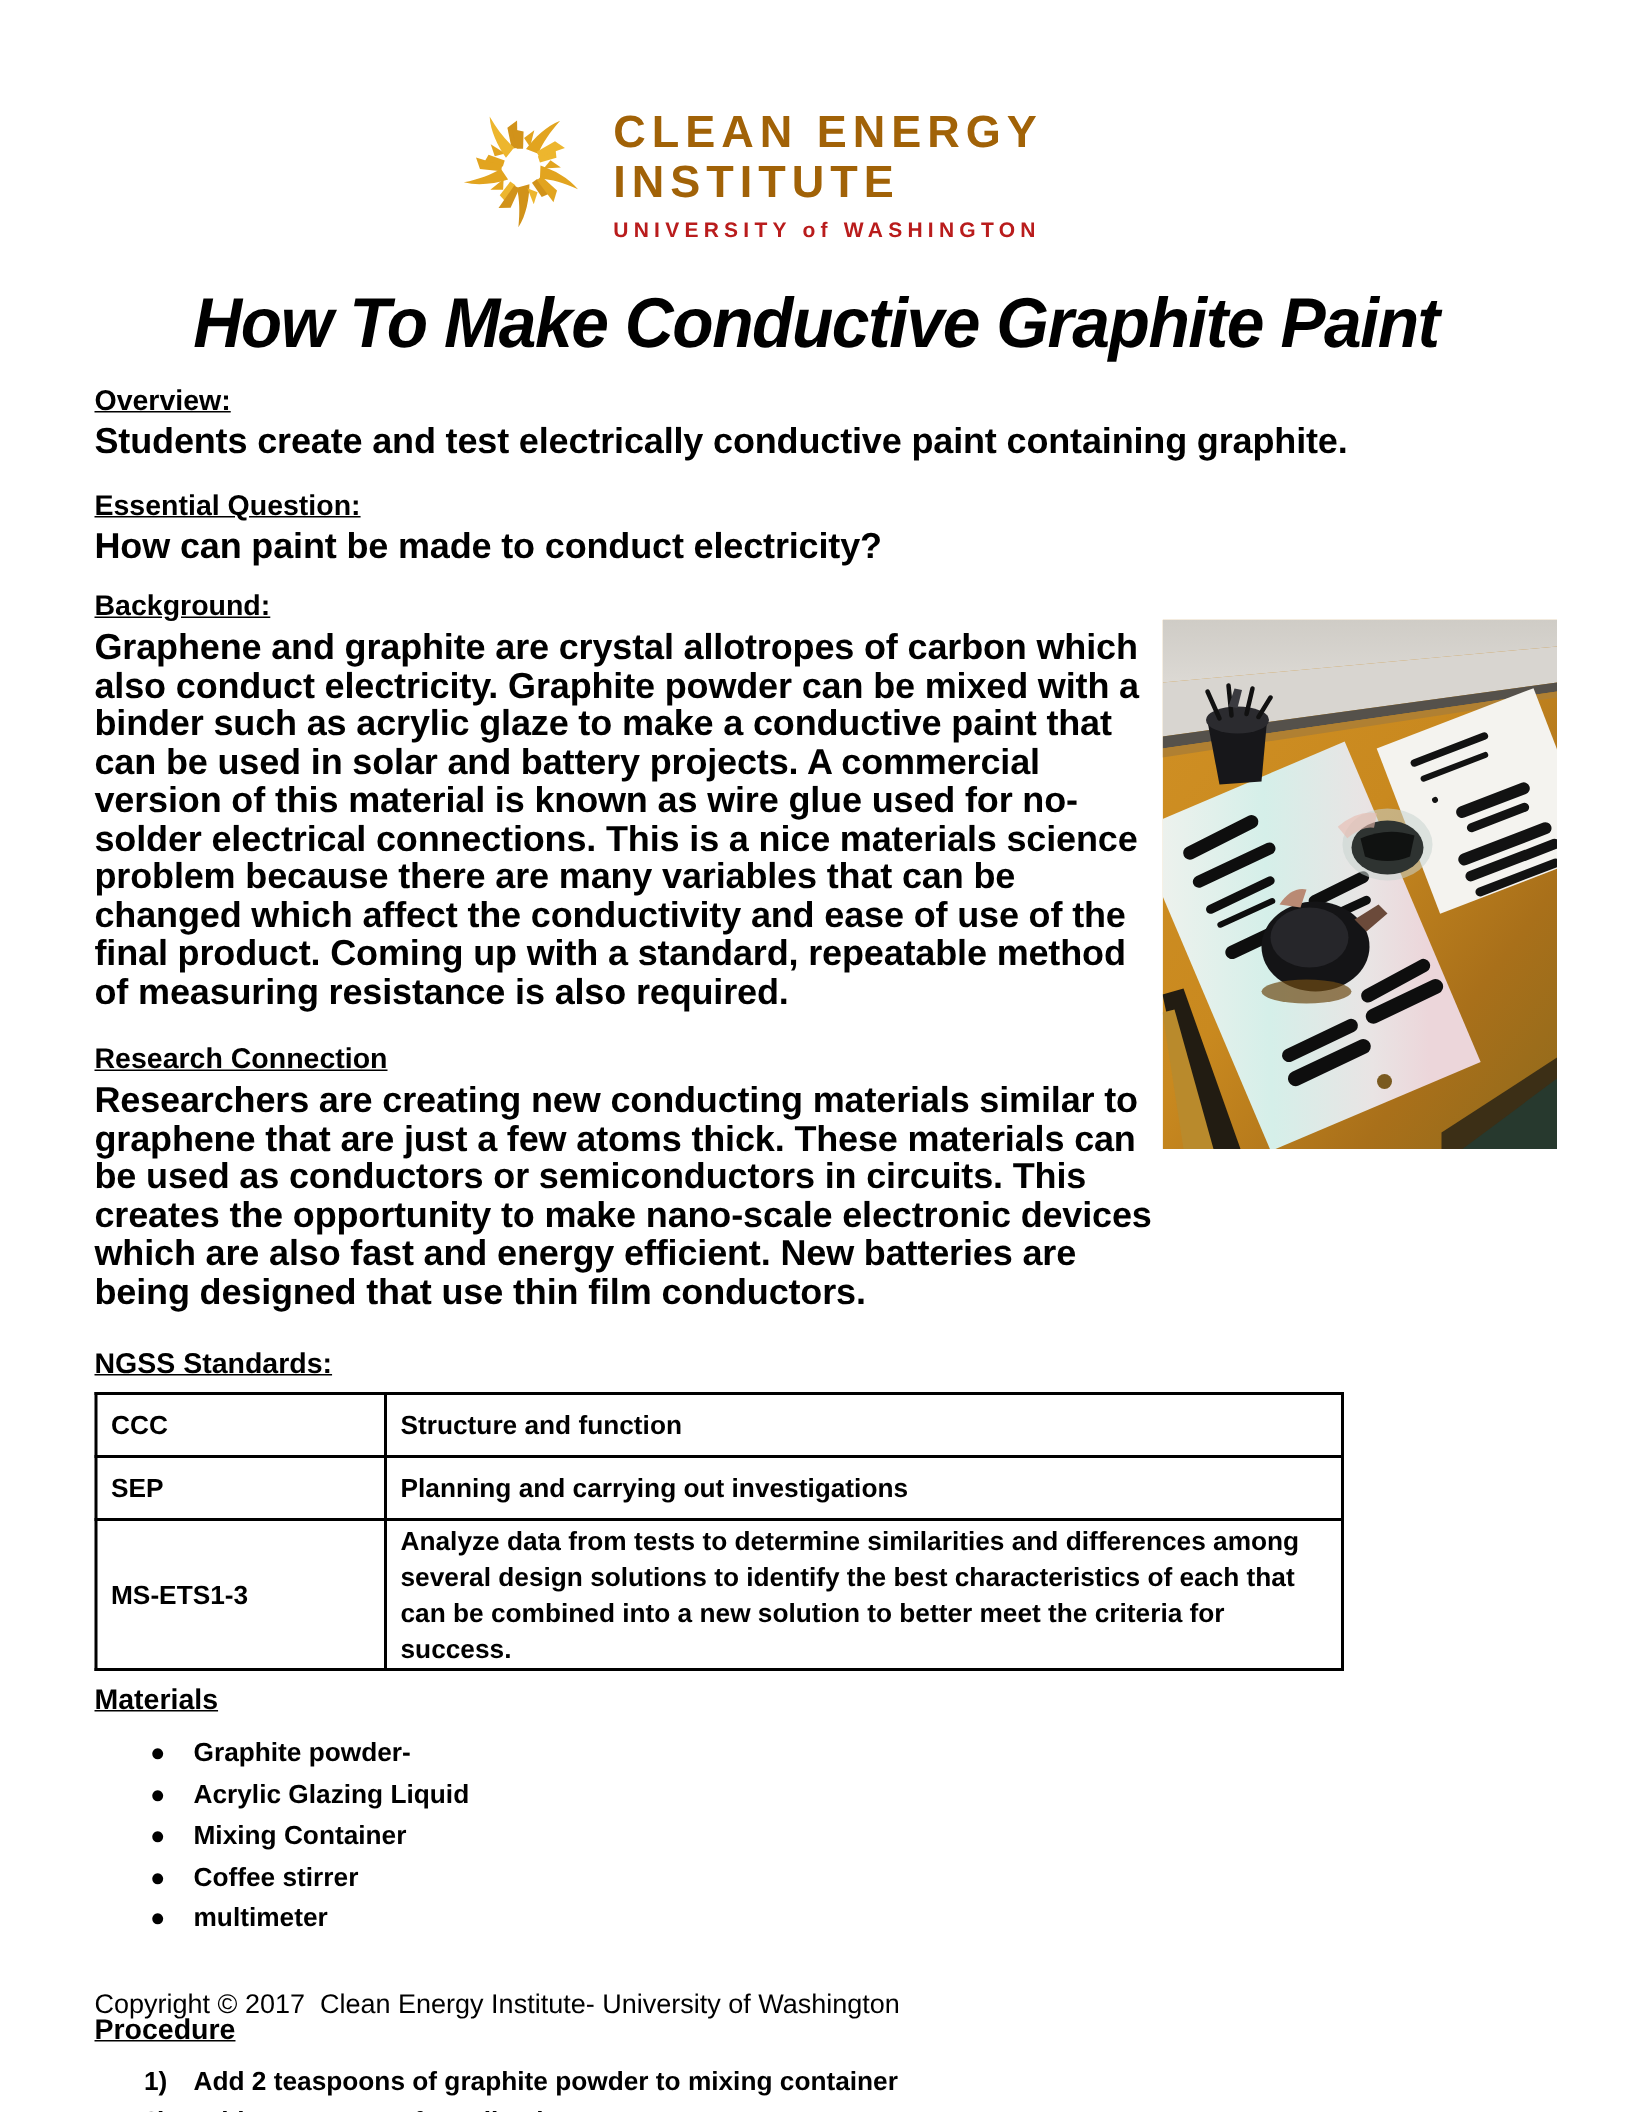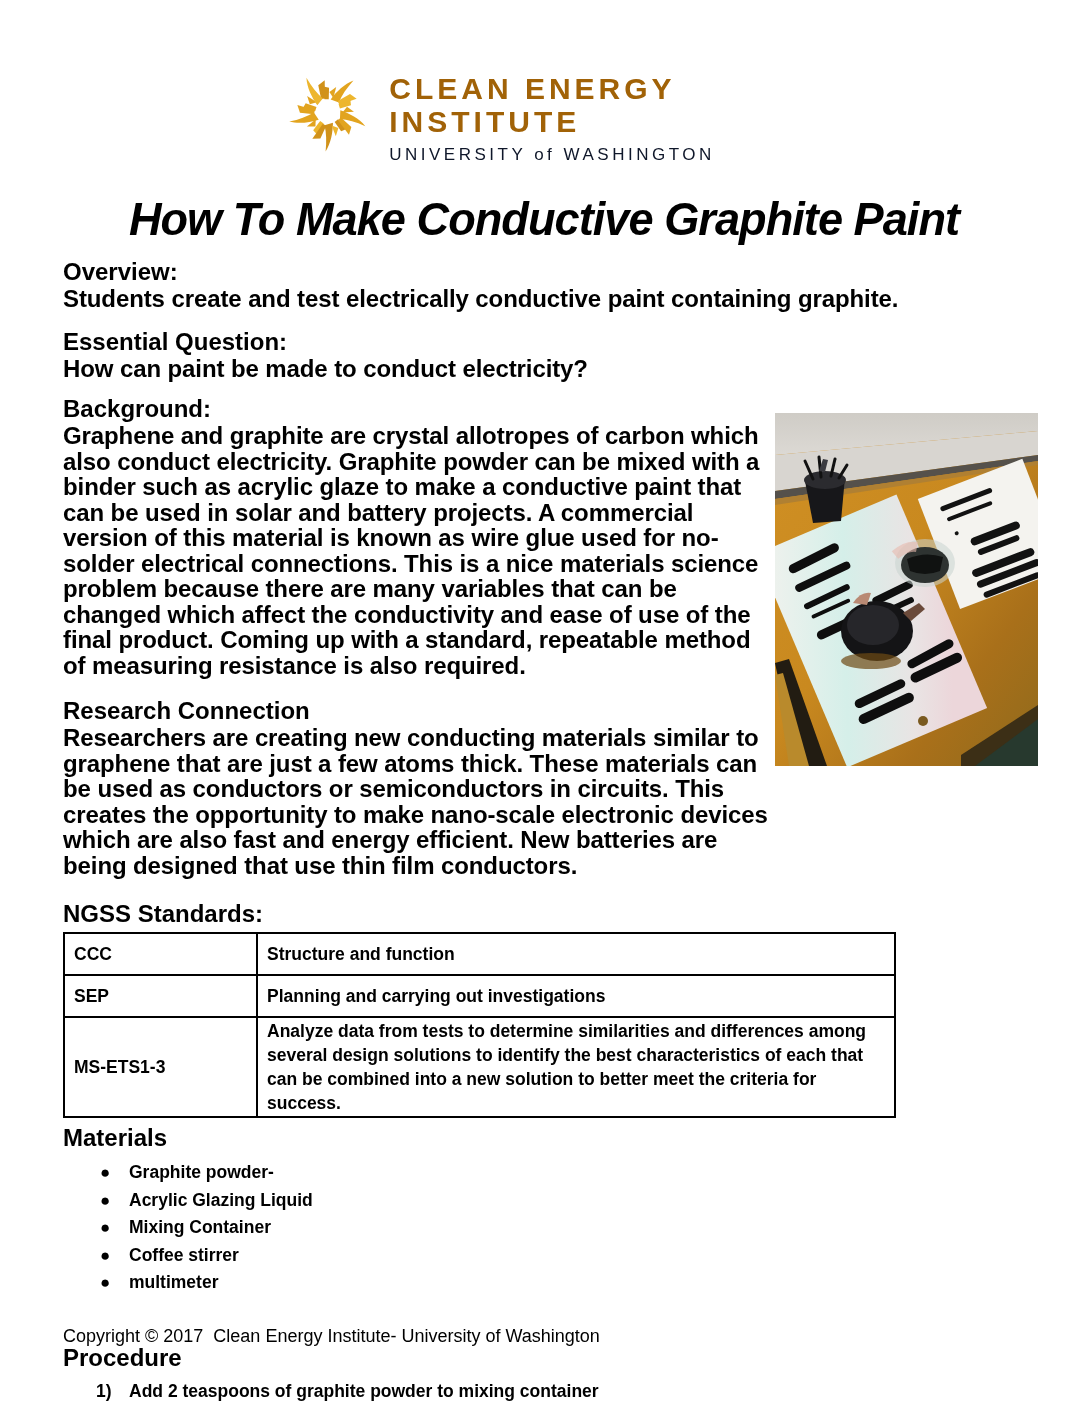--- a/index.html
+++ b/index.html
@@ -26,40 +26,41 @@
     gap: 16px;
   }
   .logo-icon { width: 90px; height: 95px; flex: 0 0 auto; }
   .logo-text { padding-top: 8px; }
   .logo-line1, .logo-line2 {
     font-size: 30px; font-weight: bold; letter-spacing: 4px;
     color: #a16207; line-height: 33px;
   }
   .logo-line3 {
     margin-top: 7px;
-    font-size: 17px; letter-spacing: 3.5px;
-    color: #0f172a; font-weight: 400;
+    font-size: 14px; letter-spacing: 3.5px;
+    color: #b91c1c; font-weight: 700;
   }
 
   
   .doc-title {
     margin-top: 26px;
     text-align: center;
     font-size: 47px;
     font-weight: bold;
     font-style: italic;
     letter-spacing: -1px;
     transform: scaleX(0.96);
     white-space: nowrap;
   }
 
   
   .sec-heading {
-    font-size: 24px; font-weight: bold;
+    font-size: 19px; font-weight: bold;
     line-height: 28px;
+    text-decoration: underline;
   }
   .sec-body {
     font-size: 24px; font-weight: 600;
     line-height: 25.5px;
     letter-spacing: -0.1px;
   }
   .narrow { max-width: 708px; }
 
   .sec-overview   { margin-top: 12px; }
   .sec-eq         { margin-top: 16px; }

